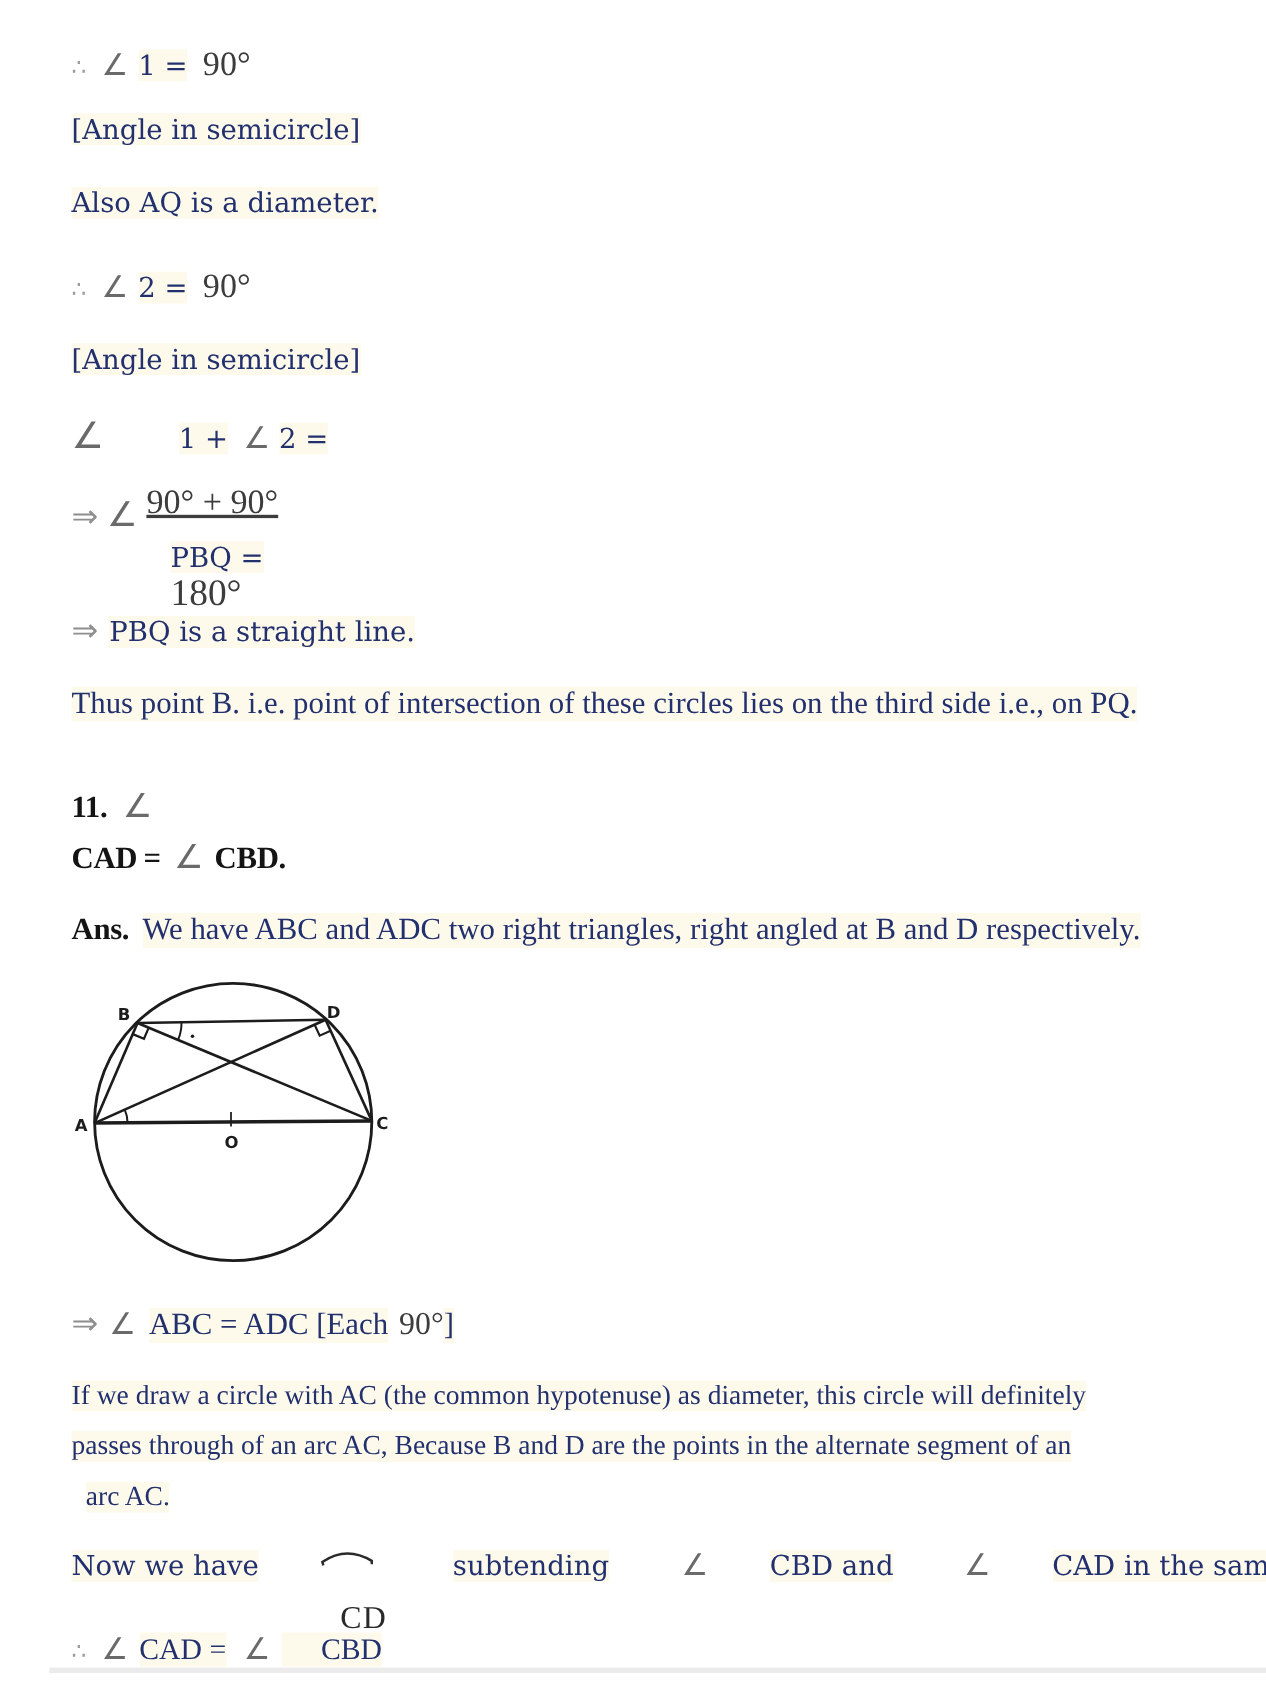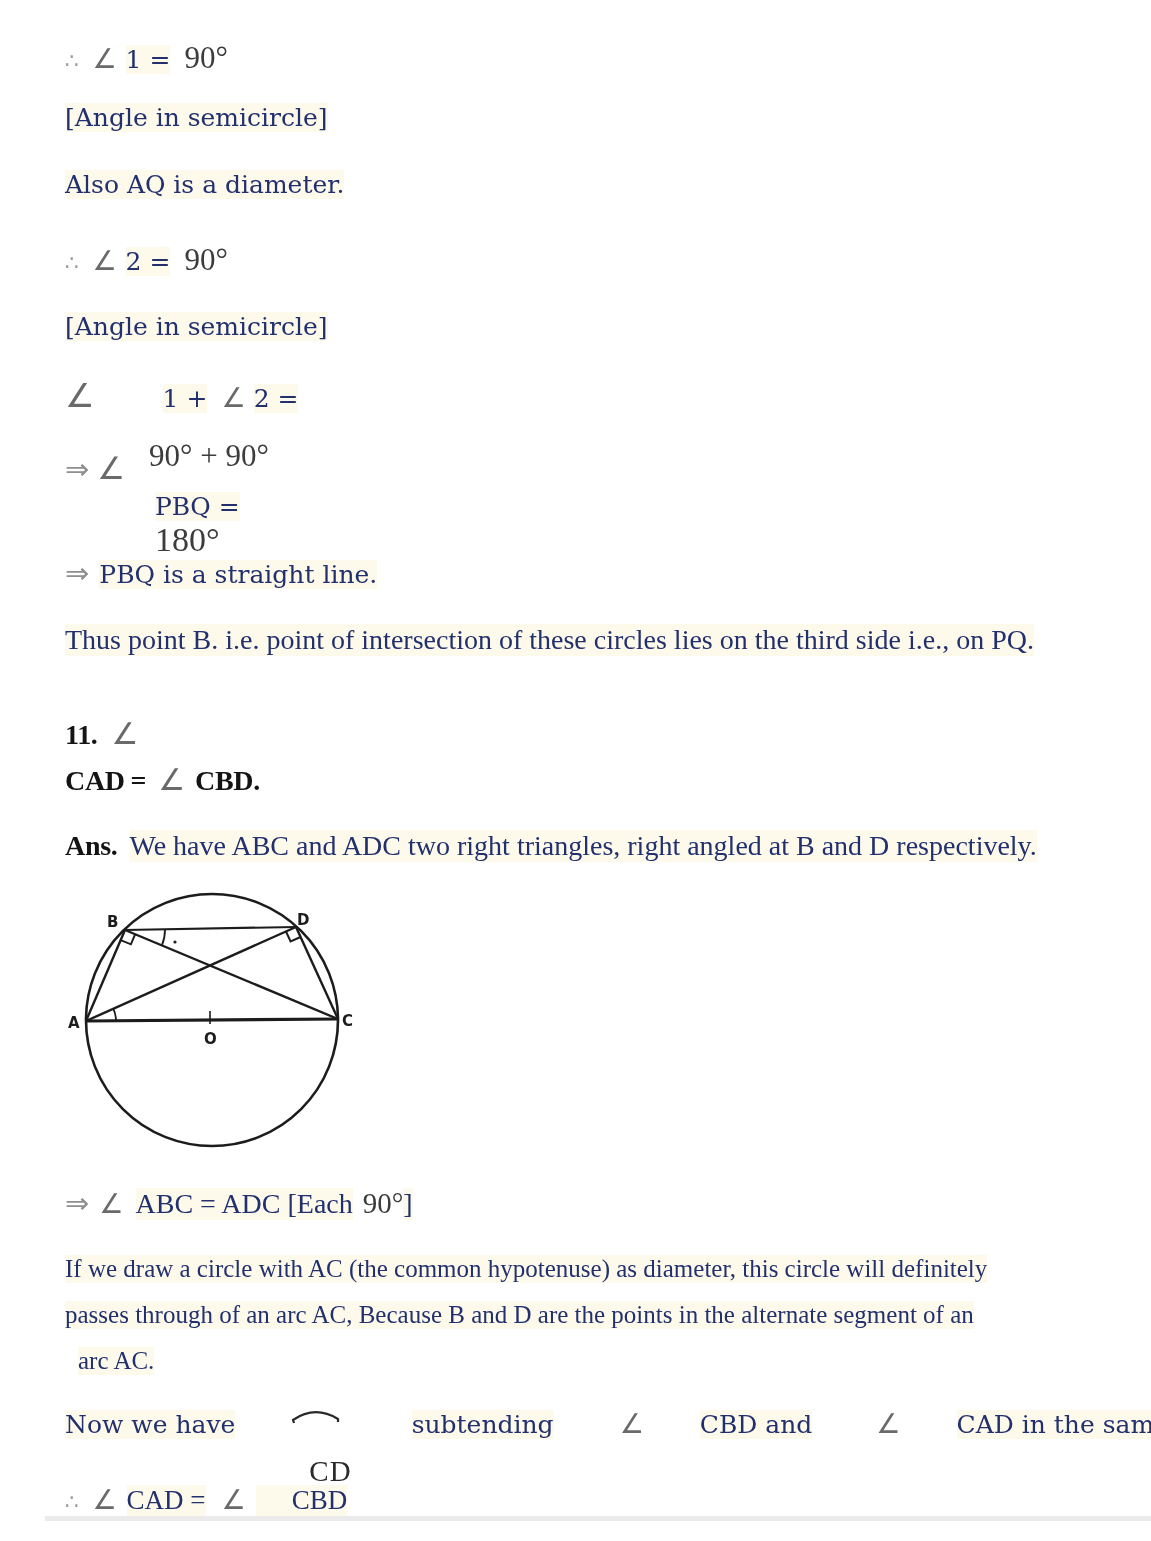--- a/index.html
+++ b/index.html
@@ -56,21 +56,21 @@
 <div class="line" style="left:65px;top:376px;">
   <span class="sym-angle" style="font-size:33px;">∠</span>
   <span class="wide hl" style="margin-left:68px;">1 +</span>
   <span class="sym-angle" style="margin-left:14px;">∠</span>
   <span class="wide hl" style="margin-left:8px;">2 =</span>
 </div>
 
 <div class="line" style="left:65px;top:438px;align-items:flex-start;">
   <span class="sym-arrow" style="margin-top:14px;">⇒</span>
   <span class="sym-angle" style="font-size:31px;margin-left:8px;margin-top:12px;">∠</span>
-  <span class="eq" style="font-size:31px;margin-left:24px;">90° + 90°</span>
+  <span class="eq" style="font-size:31px;margin-left:8px;text-decoration:underline;">90° + 90°</span>
 </div>
 
 <div class="line" style="left:143px;top:492px;flex-direction:column;">
   <span class="wide hl">PBQ =</span>
   <span class="eq" style="font-size:34px;margin-left:12px;">180°</span>
 </div>
 
 <div class="line" style="left:65px;top:556px;">
   <span class="sym-arrow">⇒</span>
   <span class="wide hl" style="margin-left:10px;">PBQ is a straight line.</span>

